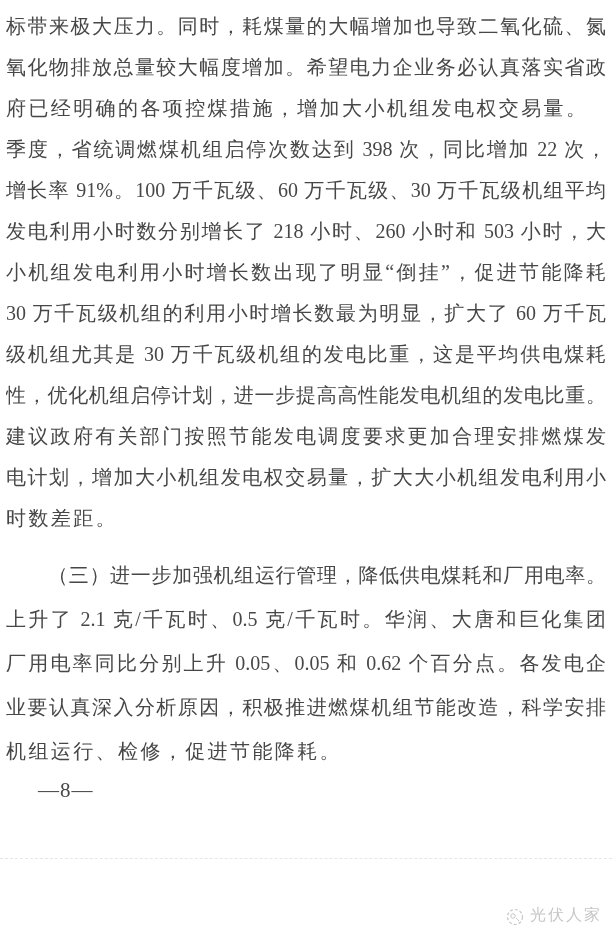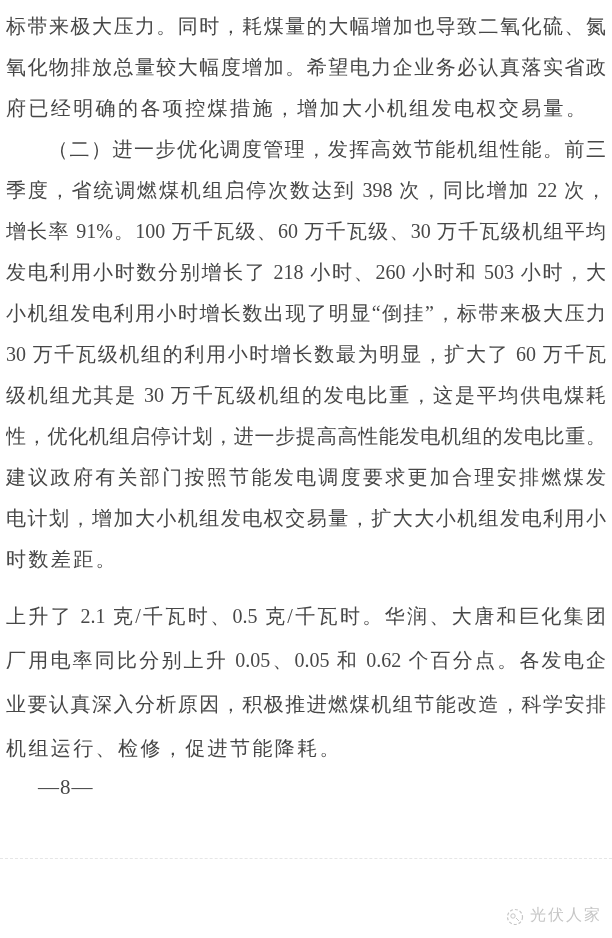--- a/index.html
+++ b/index.html
@@ -55,34 +55,34 @@
 
 <div class="page">
 
   <div class="para p12">
     <div class="line">标带来极大压力。同时，耗煤量的大幅增加也导致二氧化硫、氮</div>
     <div class="line">氧化物排放总量较大幅度增加。希望电力企业务必认真落实省政</div>
     <div class="line end">府已经明确的各项控煤措施，增加大小机组发电权交易量。</div>
   </div>
 
   <div class="para p12">
-    <div class="line indent">（二）进一步优化调度管理，发挥高效节能机组性能。前三</div>
     <div class="line">季度，省统调燃煤机组启停次数达到 398 次，同比增加 22 次，</div>
     <div class="line">增长率 91%。100 万千瓦级、60 万千瓦级、30 万千瓦级机组平均</div>
     <div class="line">发电利用小时数分别增长了 218 小时、260 小时和 503 小时，大</div>
-    <div class="line">小机组发电利用小时增长数出现了明显“倒挂”，标带来极大压力</div>
+    <div class="line">小机组发电利用小时增长数出现了明显“倒挂”，促进节能降耗</div>
     <div class="line">30 万千瓦级机组的利用小时增长数最为明显，扩大了 60 万千瓦</div>
     <div class="line">级机组尤其是 30 万千瓦级机组的发电比重，这是平均供电煤耗</div>
     <div class="line">性，优化机组启停计划，进一步提高高性能发电机组的发电比重。</div>
     <div class="line">建议政府有关部门按照节能发电调度要求更加合理安排燃煤发</div>
     <div class="line">电计划，增加大小机组发电权交易量，扩大大小机组发电利用小</div>
     <div class="line end">时数差距。</div>
   </div>
 
   <div class="para p3">
+    <div class="line indent">（三）进一步加强机组运行管理，降低供电煤耗和厂用电率。</div>
     <div class="line">上升了 2.1 克/千瓦时、0.5 克/千瓦时。华润、大唐和巨化集团</div>
     <div class="line">厂用电率同比分别上升 0.05、0.05 和 0.62 个百分点。各发电企</div>
     <div class="line">业要认真深入分析原因，积极推进燃煤机组节能改造，科学安排</div>
     <div class="line end">机组运行、检修，促进节能降耗。</div>
   </div>
 
   <div class="footer-row">
     <span class="pagenum">—8—</span>
   </div>
 

